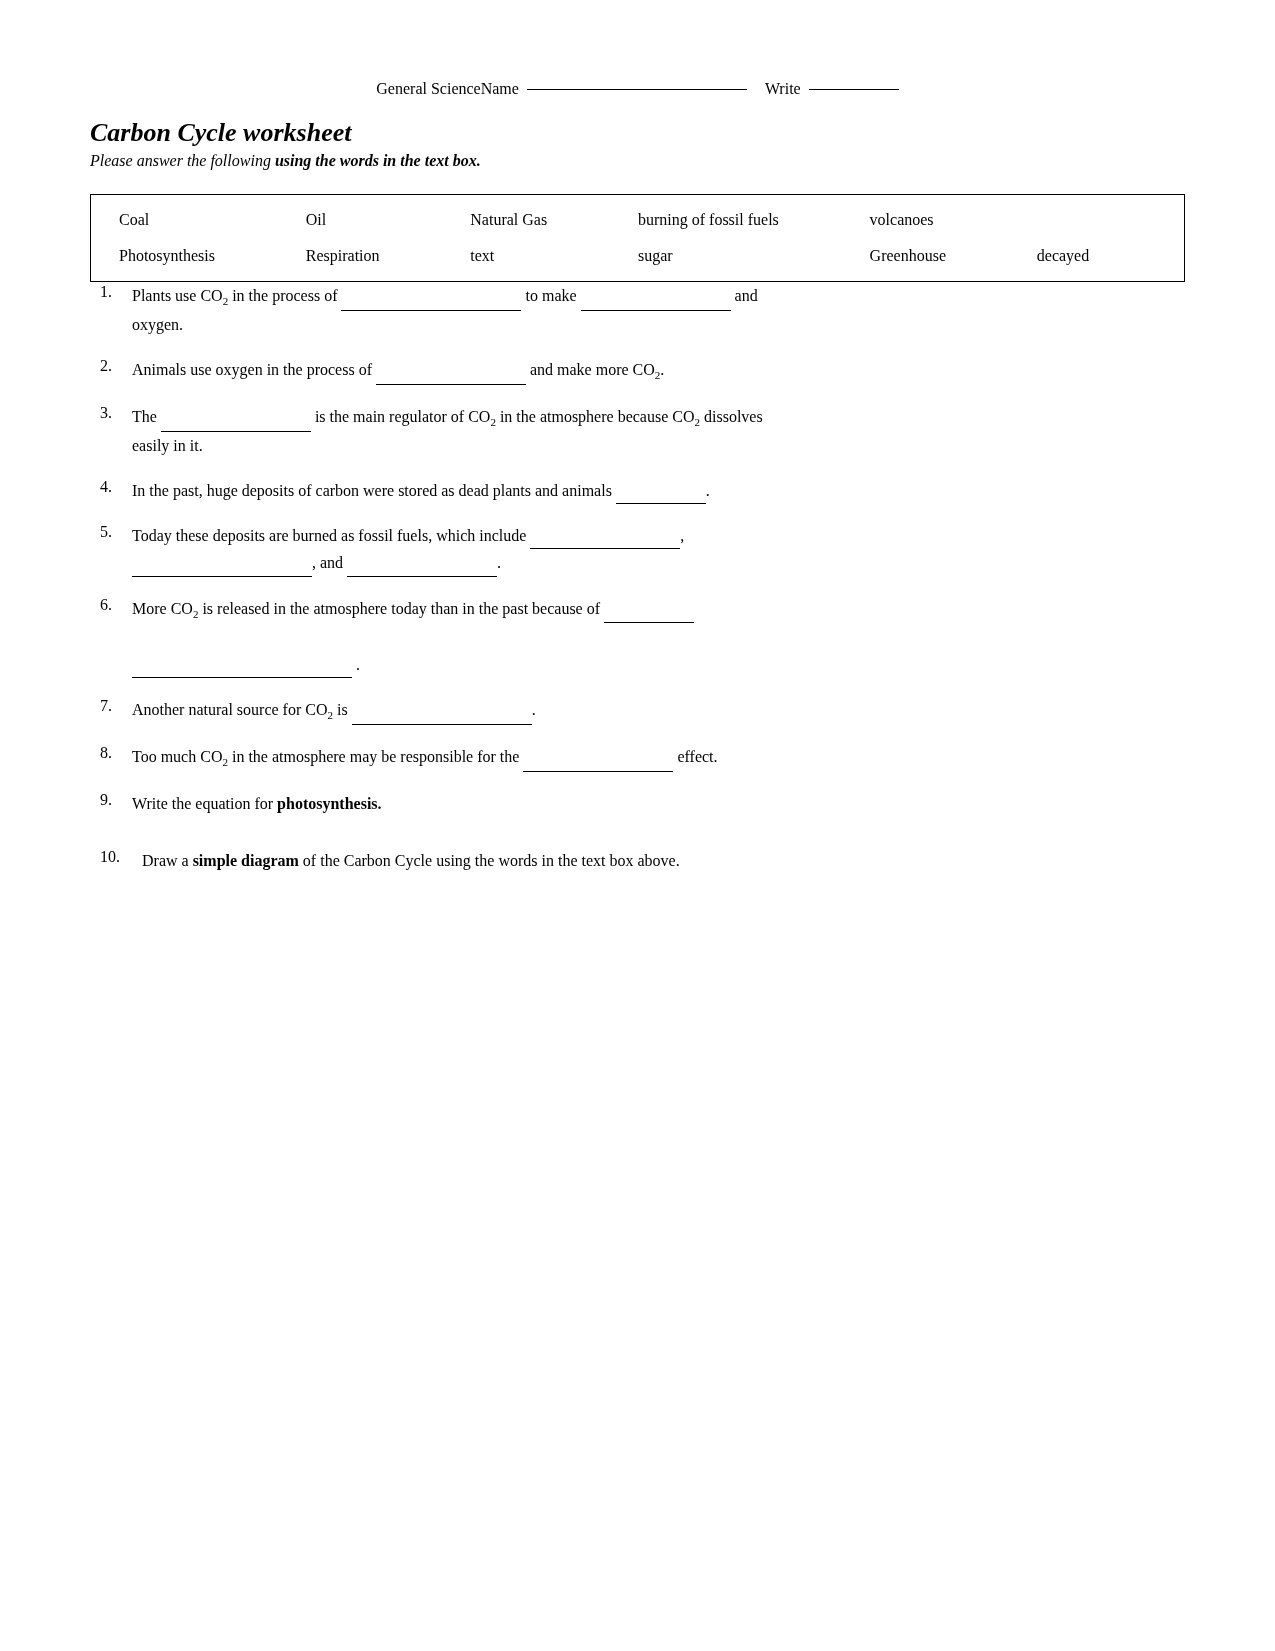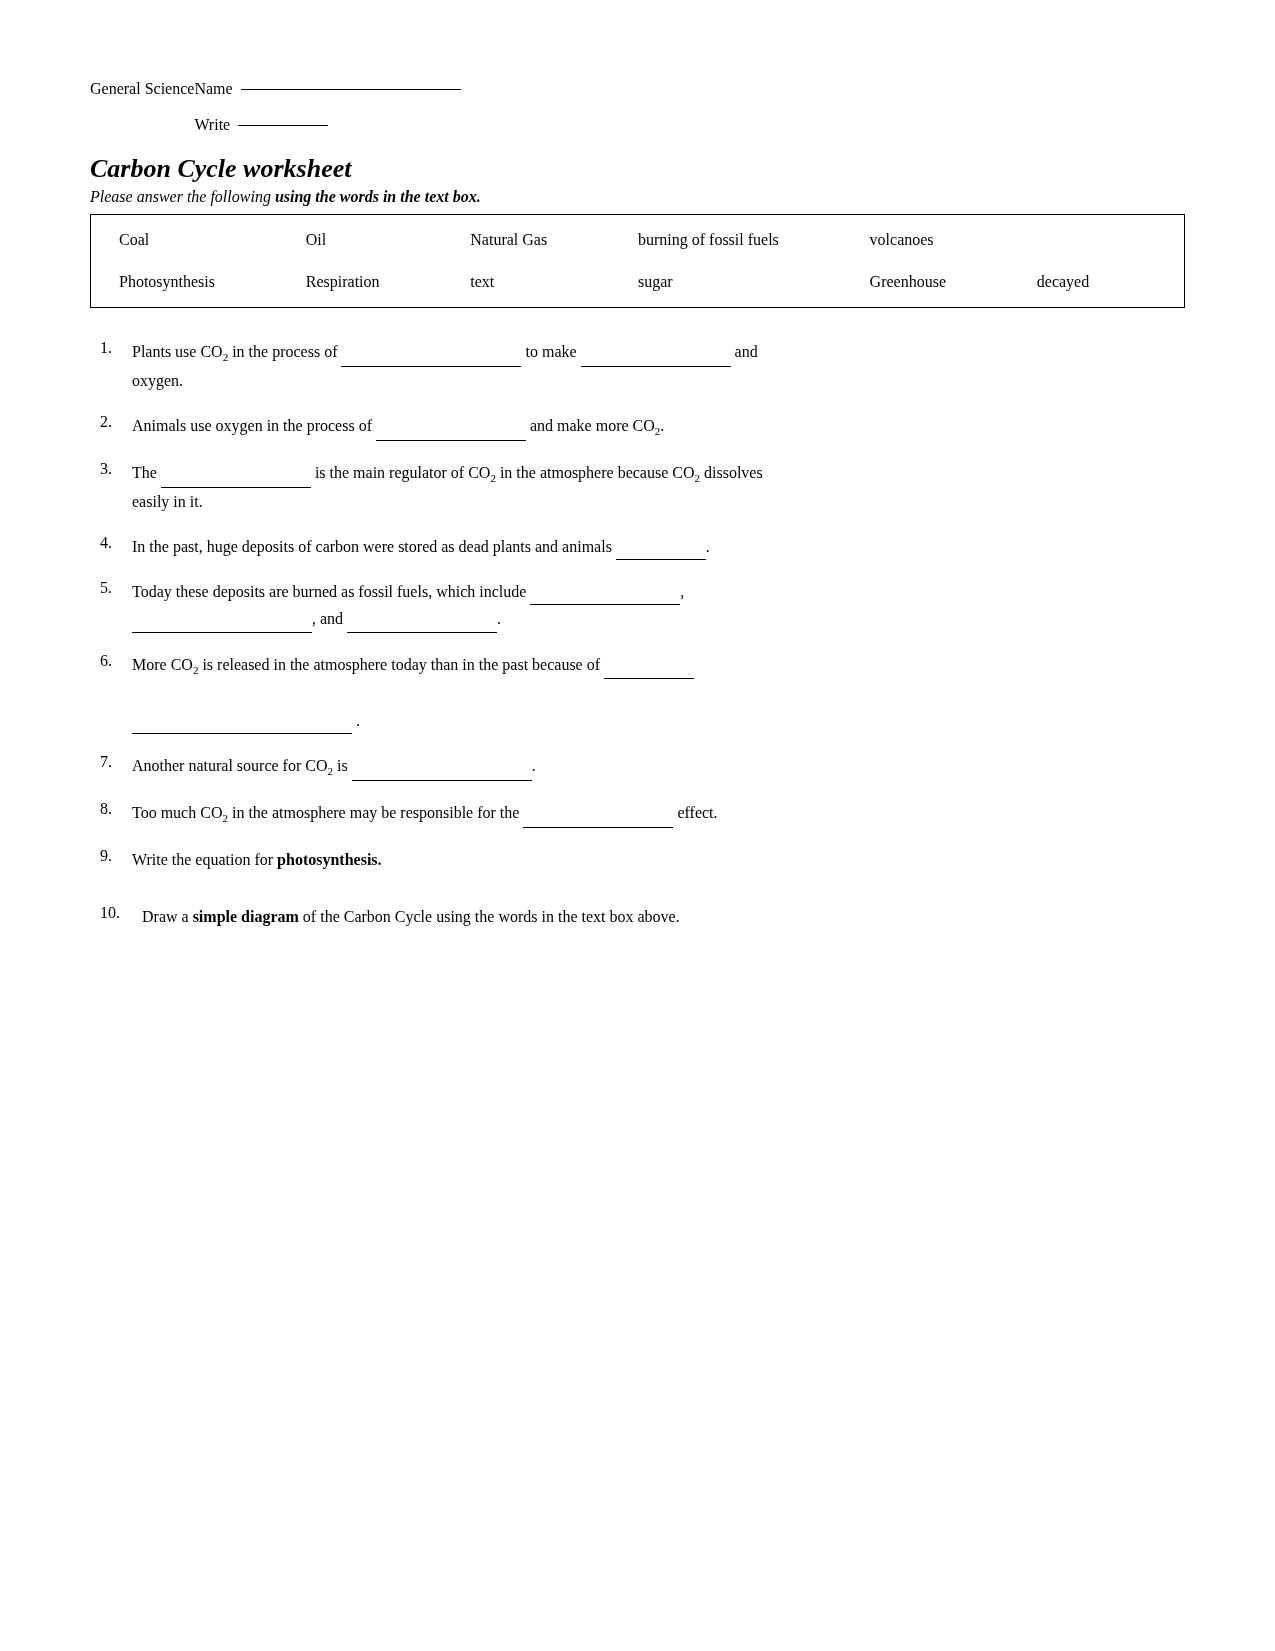--- a/index.html
+++ b/index.html
@@ -13,32 +13,32 @@
       font-family: 'Times New Roman', Times, serif;
       font-size: 16px;
       color: #000000;
       width: 1275px;
       min-height: 1651px;
       padding: 80px 90px;
     }
 
     .header-row {
       display: flex;
-      justify-content: flex-start;
+      justify-content: center;
       align-items: flex-start;
       margin-bottom: 10px;
     }
 
     .header-left {
       font-size: 16px;
     }
 
     .header-right {
       display: flex;
-      flex-direction: column;
+      flex-direction: row;
       gap: 18px;
     }
 
     .name-line, .grade-line {
       display: flex;
       align-items: center;
       gap: 8px;
       font-size: 16px;
     }
 
@@ -63,30 +63,29 @@
     .worksheet-title {
       font-size: 26px;
       font-style: italic;
       font-weight: bold;
       margin-bottom: 4px;
     }
 
     .subtitle {
       font-size: 16px;
       font-style: italic;
-      margin-bottom: 8px;
+      margin-bottom: 24px;
     }
 
     .word-box {
       border: 1px solid #000;
       padding: 10px 16px;
-      margin-bottom: 30px;
       display: grid;
       grid-template-columns: auto auto auto auto auto auto;
-      gap: 12px 0;
+      gap: 6px 0;
       align-items: center;
     }
 
     .word-item {
       padding: 6px 12px;
       font-size: 16px;
       white-space: nowrap;
     }
 
     .questions-section {

